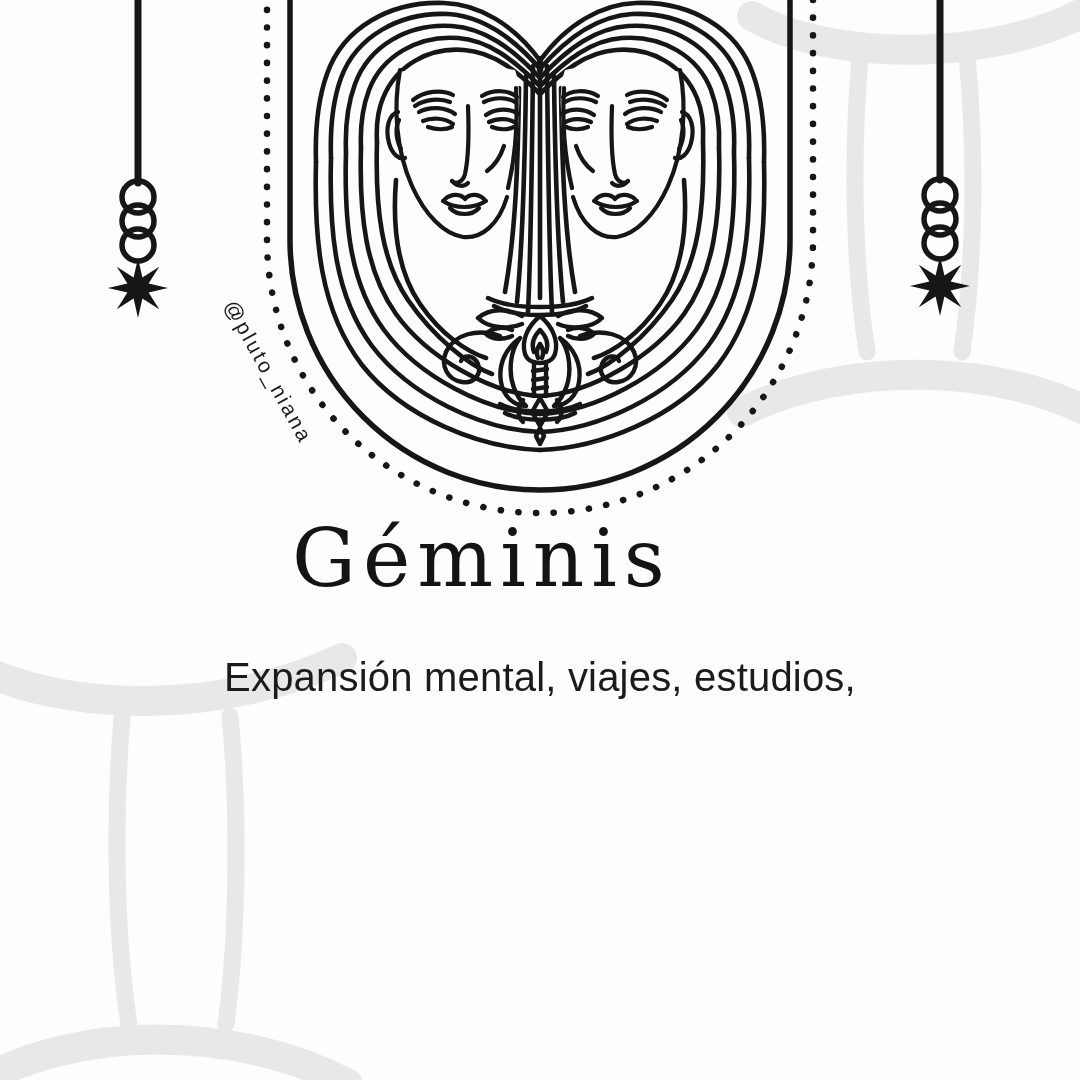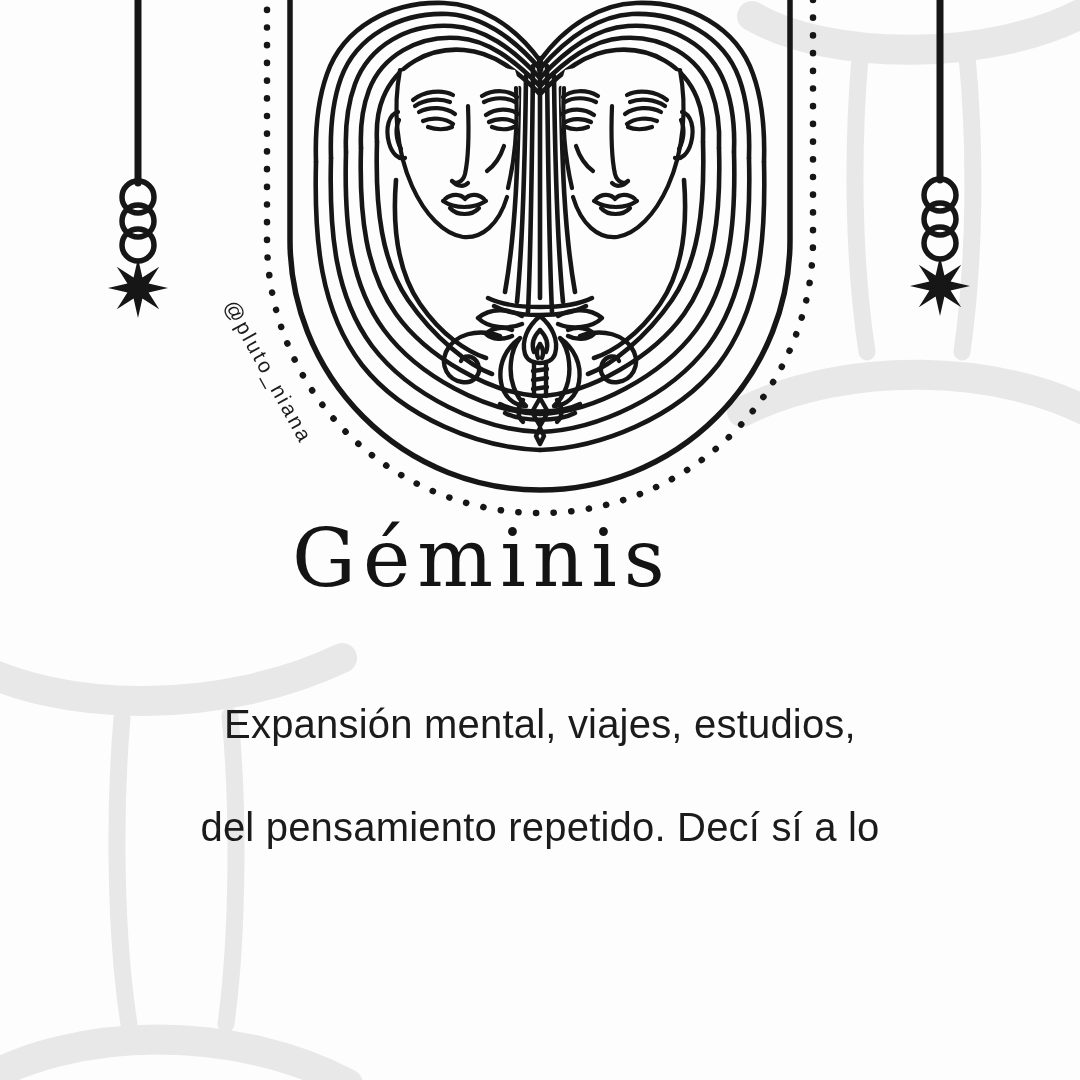--- a/index.html
+++ b/index.html
@@ -35,21 +35,21 @@
     font-size:80px;font-weight:500;letter-spacing:7px;
     color:#141414;
   }
   .paragraph{
     position:absolute;left:80px;top:649px;width:920px;
     text-align:center;
     font-size:40px;line-height:56px;
     color:#1b1b1b;letter-spacing:0.2px;
     font-stretch:condensed;
   }
-  .paragraph .line{white-space:nowrap;margin-top:47px;}
+  .paragraph .line{white-space:nowrap;}
 </style>
 </head>
 <body>
 
 <div class="canvas">
 
   <svg class="art" viewBox="0 0 1080 1080" aria-hidden="true">
     <defs>
       <polygon id="star8" points="30,0 10.6,4.4 21.2,21.2 4.4,10.6 0,30 -4.4,10.6 -21.2,21.2 -10.6,4.4 -30,0 -10.6,-4.4 -21.2,-21.2 -4.4,-10.6 0,-30 4.4,-10.6 21.2,-21.2 10.6,-4.4"></polygon>
 
@@ -177,16 +177,15 @@
       </g>
     </g>
   </svg>
 
   <div class="handle">@pluto_niana</div>
 
   <div class="title">Géminis</div>
 
   <div class="paragraph">
     <div class="line">Expansión mental, viajes, estudios,</div>
-    <div class="line">del pensamiento repetido. Decí sí a lo</div>
   </div>
 
 </div>
 
 </body></html>

